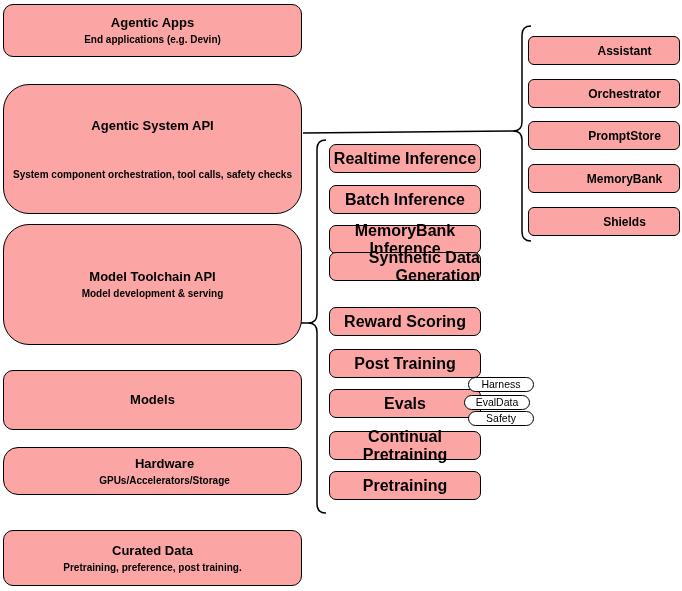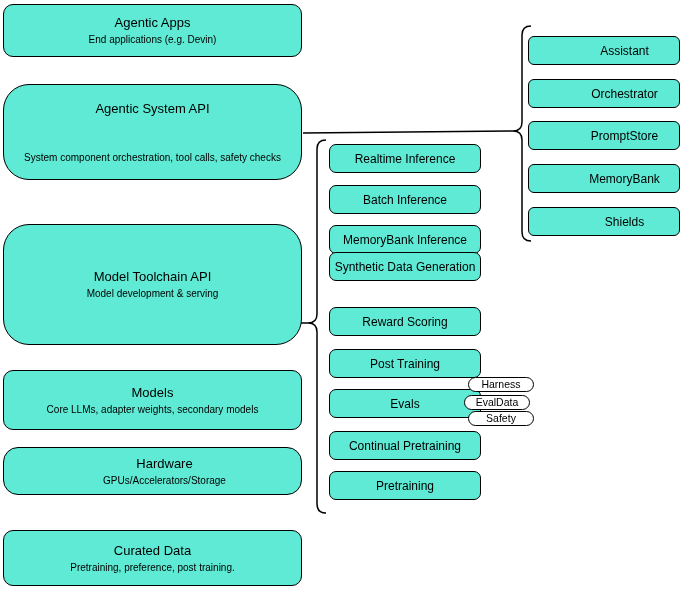--- a/index.html
+++ b/index.html
@@ -2,27 +2,27 @@
 <html><head>
 <meta charset="utf-8">
 <style>
   html,body{margin:0;padding:0;background:#ffffff;}
   .canvas{
     position:relative;width:682px;height:591px;background:#ffffff;overflow:hidden;
     font-family:"Liberation Sans","DejaVu Sans",sans-serif;color:#000000;
   }
   .connectors{position:absolute;left:0;top:0;width:682px;height:591px;pointer-events:none;}
   .node{
-    position:absolute;box-sizing:border-box;background:#5eead4;border:1.5px solid #000000;
-    display:flex;flex-direction:column;align-items:center;justify-content:center;text-align:center;
+    position:absolute;box-sizing:border-box;background:#fca5a5;border:1.5px solid #000000;
+    display:flex;flex-direction:column;align-items:center;justify-content:center;text-align:center;font-weight:bold;
   }
   .lbox .title{font-size:13px;line-height:16px;}
   .lbox .subtitle{font-size:10px;line-height:12px;margin-top:3px;}
   .lbox{left:3px;width:299px;}
-  .mbox{left:329px;width:152px;height:29px;border-radius:7px;font-size:12px;}
+  .mbox{left:329px;width:152px;height:29px;border-radius:7px;font-size:16px;}
   .rbox{left:528px;width:152px;height:29px;border-radius:6px;font-size:12px;padding-left:41px;}
   .oval{
     position:absolute;box-sizing:border-box;background:#ffffff;border:1.5px solid #000000;
     border-radius:8px;width:66px;height:15px;display:flex;align-items:center;justify-content:center;
     font-size:10.5px;line-height:11px;
   }
 </style>
 </head>
 <body>
 
@@ -37,33 +37,32 @@
     <path d="M 326 140 Q 317 140 317 149 L 317 314 Q 317 323 308 323 Q 317 323 317 332 L 317 504 Q 317 513 326 513" stroke="#000000" stroke-width="1.5" fill="none"></path>
 
     <path d="M 531 26 Q 522 26 522 35 L 522 122 Q 522 131 513 131 Q 522 131 522 140 L 522 232 Q 522 241 531 241" stroke="#000000" stroke-width="1.5" fill="none"></path>
   </svg>
 
   <div class="node lbox" style="top:4px;height:53px;border-radius:10px;">
     <div class="title">Agentic Apps</div>
     <div class="subtitle">End applications (e.g. Devin)</div>
   </div>
 
-  <div class="node lbox" style="top:84px;height:96px;border-radius:26px;gap:32px;">
+  <div class="node lbox" style="top:84px;height:130px;border-radius:26px;gap:32px;">
     <div class="title">Agentic System API</div>
     <div class="subtitle">System component orchestration, tool calls, safety checks</div>
   </div>
 
   <div class="node lbox" style="top:224px;height:121px;border-radius:26px;">
     <div class="title">Model Toolchain API</div>
     <div class="subtitle">Model development &amp; serving</div>
   </div>
 
   <div class="node lbox" style="top:370px;height:60px;border-radius:10px;">
     <div class="title">Models</div>
-    <div class="subtitle">Core LLMs, adapter weights, secondary models</div>
   </div>
 
   <div class="node lbox" style="top:447px;height:48px;border-radius:15px;padding-left:24px;">
     <div class="title">Hardware</div>
     <div class="subtitle">GPUs/Accelerators/Storage</div>
   </div>
 
   <div class="node lbox" style="top:530px;height:56px;border-radius:10px;">
     <div class="title">Curated Data</div>
     <div class="subtitle">Pretraining, preference, post training.</div>

